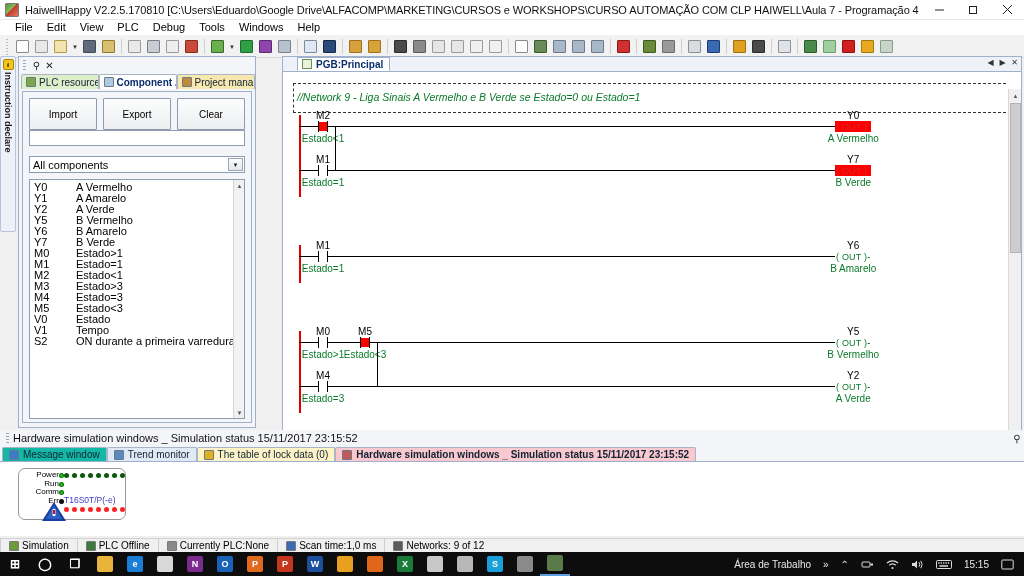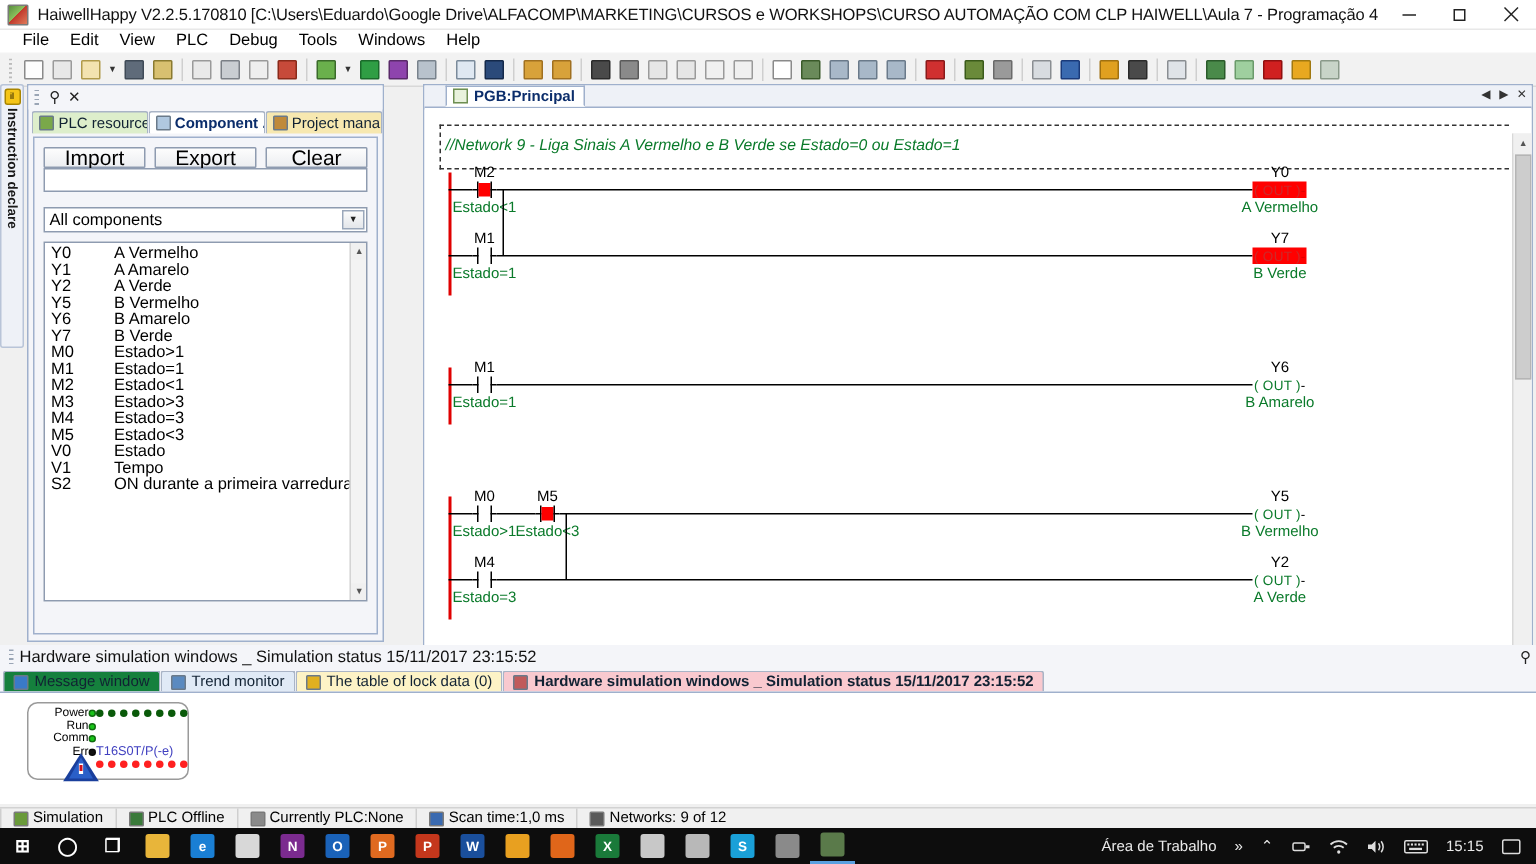--- a/index.html
+++ b/index.html
@@ -100,22 +100,22 @@
   .lp-tab.t3 { background:#f7e8b0; }
   .lp-tab .ic { width:10px;height:10px;border-radius:1px;flex:0 0 auto; }
 
   .lp-body {
     position:absolute; left:3px; top:34px; right:3px; bottom:4px;
     background:#f4f5f9; border:1px solid #9fb0cc;
     padding:6px;
   }
   .btn-row { display:flex; gap:6px; }
   .lbtn {
-    flex:1; height:14px; background:linear-gradient(#fdfdfd,#eceef1);
-    border:1px solid #8e9bb0; font-size:14px; color:#000;
+    flex:1; height:32px; background:linear-gradient(#fdfdfd,#eceef1);
+    border:1px solid #8e9bb0; font-size:10px; color:#000;
     display:flex; align-items:center; justify-content:center; border-radius:1px;
   }
   .cc-label { font-size:11px; color:#000; margin:5px 0 2px 1px; }
   .cc-input {
     width:100%; height:16px; background:#fff; border:1px solid #8e9bb0;
     font-size:11px; padding:0 3px; font-family:"Liberation Sans", sans-serif; color:#000;
   }
   .cc-select {
     margin-top:10px; width:100%; height:17px; background:#fff;
     border:1px solid #8e9bb0; display:flex; align-items:center;
@@ -246,21 +246,21 @@
   .bd-head .t { font-size:11px; color:#111; flex:1; }
   .bd-head .pin { width:14px; text-align:center; font-size:10px; color:#222; }
 
   .bd-tabs { height:15px; display:flex; align-items:flex-end; padding-left:2px; }
   .bd-tab {
     display:flex; align-items:center; gap:4px; height:14px; padding:0 6px;
     border:1px solid #a9b4c6; border-bottom:none; font-size:10px;
     color:#123; white-space:nowrap; border-radius:2px 2px 0 0;
   }
   .bd-tab .ic { width:10px;height:10px;border-radius:1px;flex:0 0 auto; }
-  .bd-tab.b1 { background:#15803d; }
+  .bd-tab.b1 { background:#14b8a6; }
   .bd-tab.b2 { background:#e0eaf6; }
   .bd-tab.b3 { background:#fdf3c6; }
   .bd-tab.b4 { background:#f9c9cf; font-weight:bold; }
 
   .bd-body {
     position:absolute; left:0; right:0; top:31px; bottom:0;
     background:#fff; border-top:1px solid #9fb0cc;
   }
   .plcbox {
     position:absolute; left:18px; top:6px; width:108px; height:52px;

